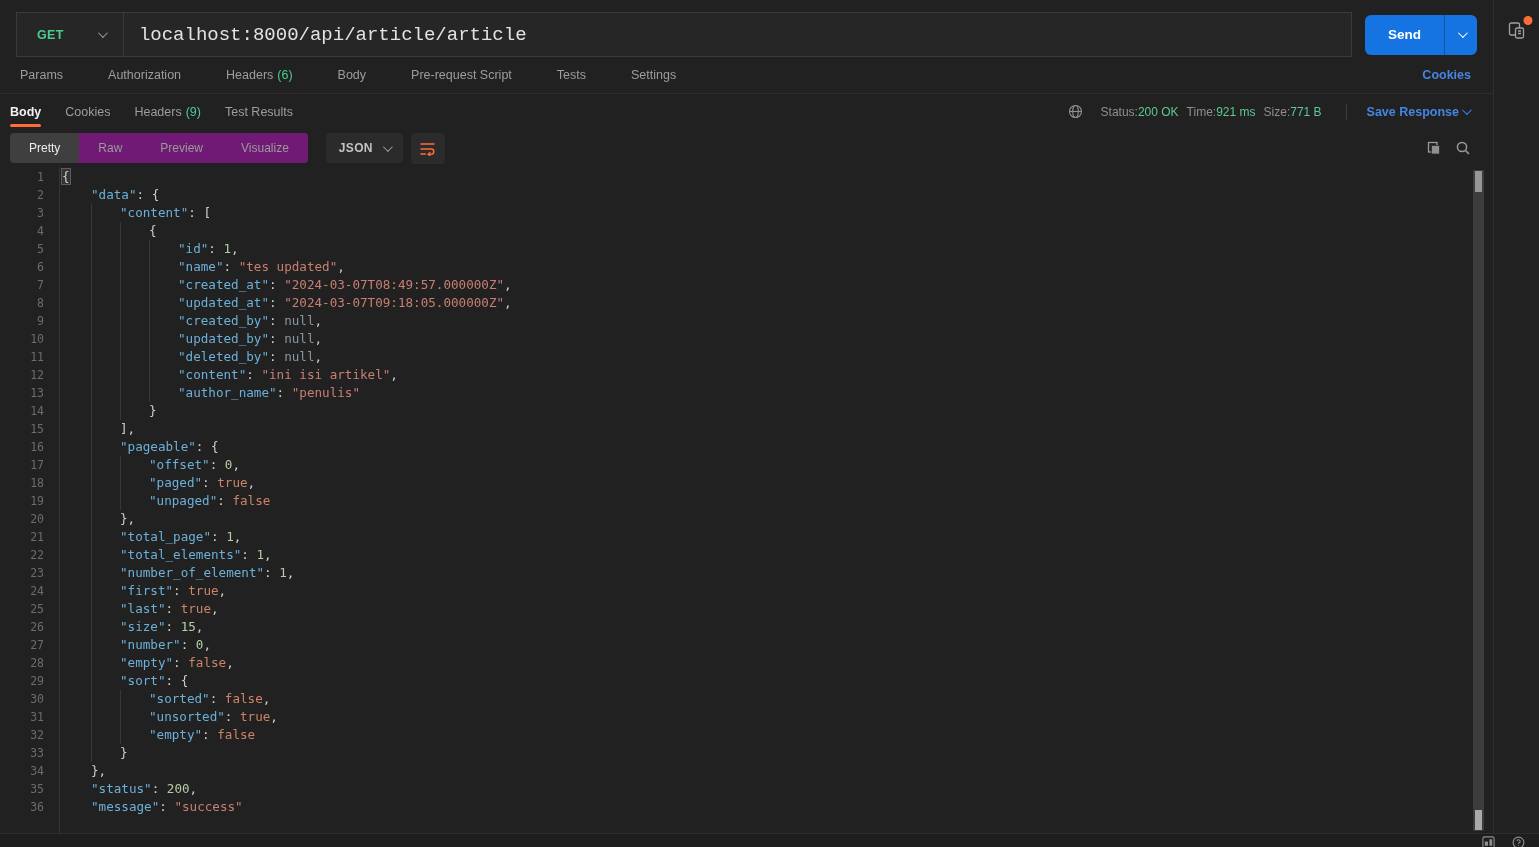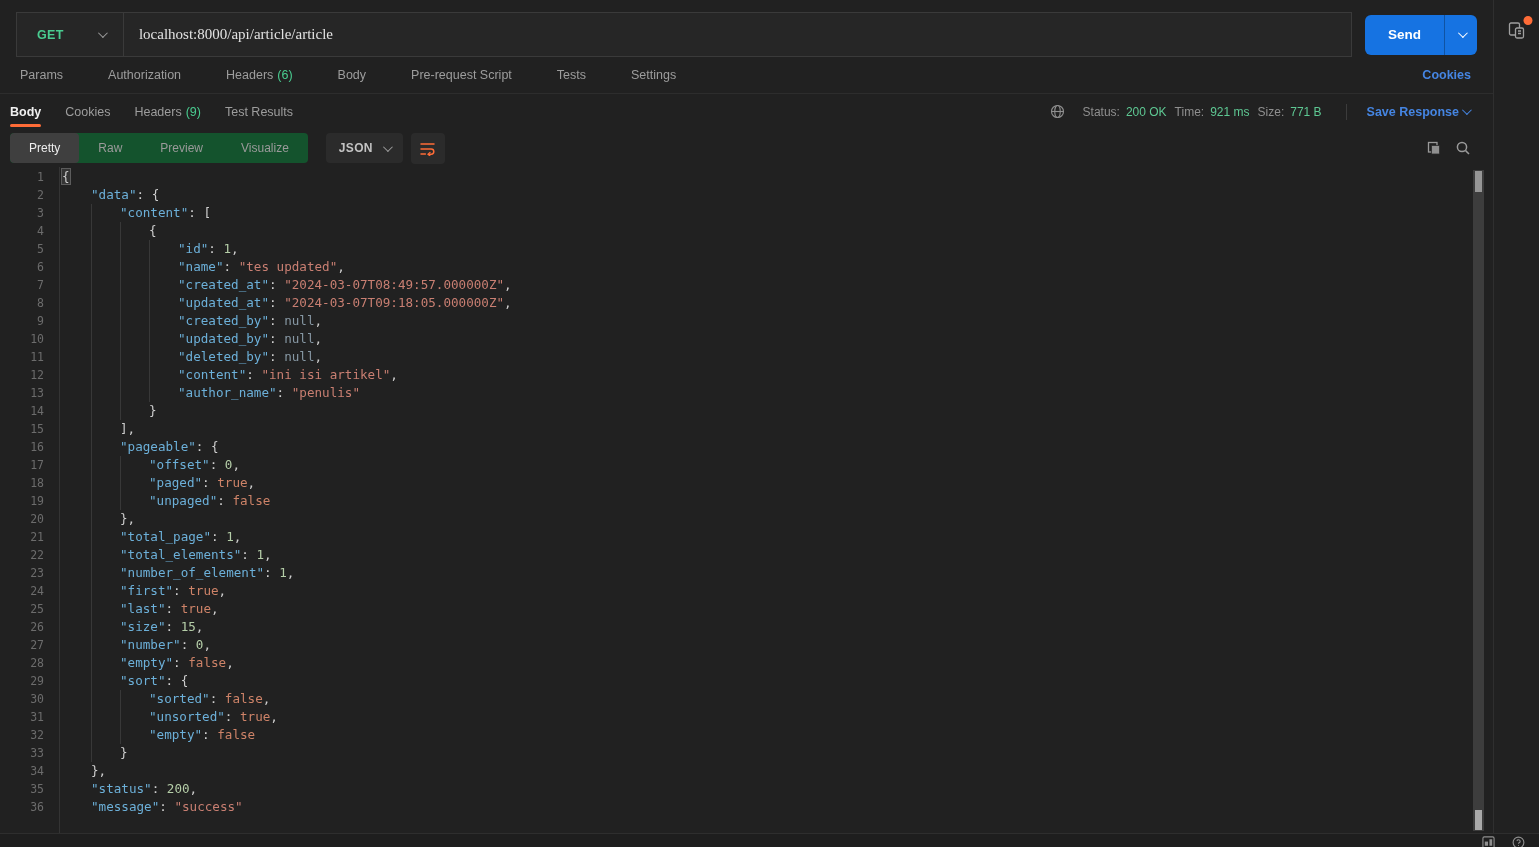--- a/index.html
+++ b/index.html
@@ -19,49 +19,49 @@
   .url-builder {
     flex:1; height:45px; background:#262626; border:1px solid #3a3a3a;
     border-radius:0; display:flex; align-items:center;
   }
   .method-select { display:flex; align-items:center; gap:34px; padding:0 18px 0 20px; cursor:pointer; }
   .method-label { color:var(--method-green); font-weight:700; font-size:12.5px; letter-spacing:.4px; }
   .chev { width:7px; height:7px; border-right:1.6px solid #9a9a9a; border-bottom:1.6px solid #9a9a9a; transform:rotate(45deg) translateY(-2px); display:inline-block; }
   .url-divider { width:1px; align-self:stretch; background:#3a3a3a; }
   .url-input {
     flex:1; background:transparent; border:none; outline:none; color:#e2e2e2;
-    font-size:15px; padding:0 12px 0 15px; font-family:Liberation Serif, serif;
+    font-size:19px; padding:0 12px 0 15px; font-family:Liberation Mono, monospace;
   }
   .send-split { display:flex; height:40px; border-radius:6px; overflow:hidden; }
   .send-main { background:var(--send-blue); color:#fff; font-weight:600; font-size:13.5px; border:none; padding:0 23px; cursor:pointer; }
   .send-caret { background:var(--send-blue); border:none; border-left:1px solid rgba(0,0,0,.28); width:33px; display:flex; align-items:center; justify-content:center; cursor:pointer; }
   .send-caret .chev { border-color:#fff; }
 
   
   .request-tabs { display:flex; align-items:center; gap:45px; padding:0 22px 0 20px; height:37px; border-bottom:1px solid #2d2d2d; }
   .rtab { color:#9d9d9d; font-size:12.5px; cursor:pointer; white-space:nowrap; }
   .rtab .count { color:var(--method-green); margin-left:4px; }
   .cookies-link { margin-left:auto; color:var(--link-blue); font-weight:600; font-size:12.5px; cursor:pointer; }
 
   
   .response-tabs { display:flex; align-items:center; padding:0 10px; height:35px; position:relative; }
   .res-tab { position:relative; color:#9d9d9d; font-size:12.5px; margin-right:24px; cursor:pointer; height:35px; display:flex; align-items:center; white-space:nowrap; }
   .res-tab.active { color:#f1f1f1; font-weight:600; }
   .res-tab.active::after { content:""; position:absolute; left:0; right:0; bottom:2px; height:3px; background:var(--accent-orange); border-radius:2px; }
   .res-tab .count { color:var(--method-green); margin-left:4px; }
   .meta { margin-left:auto; display:flex; align-items:center; gap:10px; }
   .meta-item { font-size:12px; color:#8f8f8f; margin-left:8px; white-space:nowrap; }
-  .meta-item .val { color:var(--status-green); margin-left:6px; }
+  .meta-item .val { color:var(--status-green); margin-left:0; }
   .meta-divider { width:1px; height:16px; background:#3c3c3c; margin:0 10px 0 14px; }
   .save-response { display:flex; align-items:center; gap:3px; color:var(--link-blue); font-weight:700; font-size:12.5px; cursor:pointer; margin-right:14px; white-space:nowrap; }
   .save-response .chev { border-color:var(--link-blue); }
 
   
   .code-toolbar { display:flex; align-items:center; padding:6px 10px 6px 10px; height:38px; }
-  .segmented { display:flex; background:#14532d; border-radius:4px; padding:0; overflow:hidden; }
+  .segmented { display:flex; background:#701a75; border-radius:4px; padding:0; overflow:hidden; }
   .seg-item { padding:8px 19px; font-size:12px; color:#9a9a9a; cursor:pointer; border-radius:4px; }
   .seg-item.active { background:#3f3f3f; color:#ededed; }
   .format-dd { display:flex; align-items:center; gap:10px; background:#2b2b2b; border-radius:4px; padding:8px 13px; margin-left:18px; cursor:pointer; }
   .format-dd .fmt { font-size:12px; font-weight:600; color:#c3c3c3; letter-spacing:.3px; }
   .wrap-btn { margin-left:8px; background:#2b2b2b; border-radius:4px; width:34px; height:31px; display:flex; align-items:center; justify-content:center; cursor:pointer; }
   .tools-right { margin-left:auto; display:flex; align-items:center; gap:13px; padding-right:12px; }
   .icon-btn { cursor:pointer; display:flex; align-items:center; justify-content:center; }
 
   
   .code-area { position:relative; flex:1; overflow:hidden; font-family:"DejaVu Sans Mono", monospace; font-size:12.6px; }

